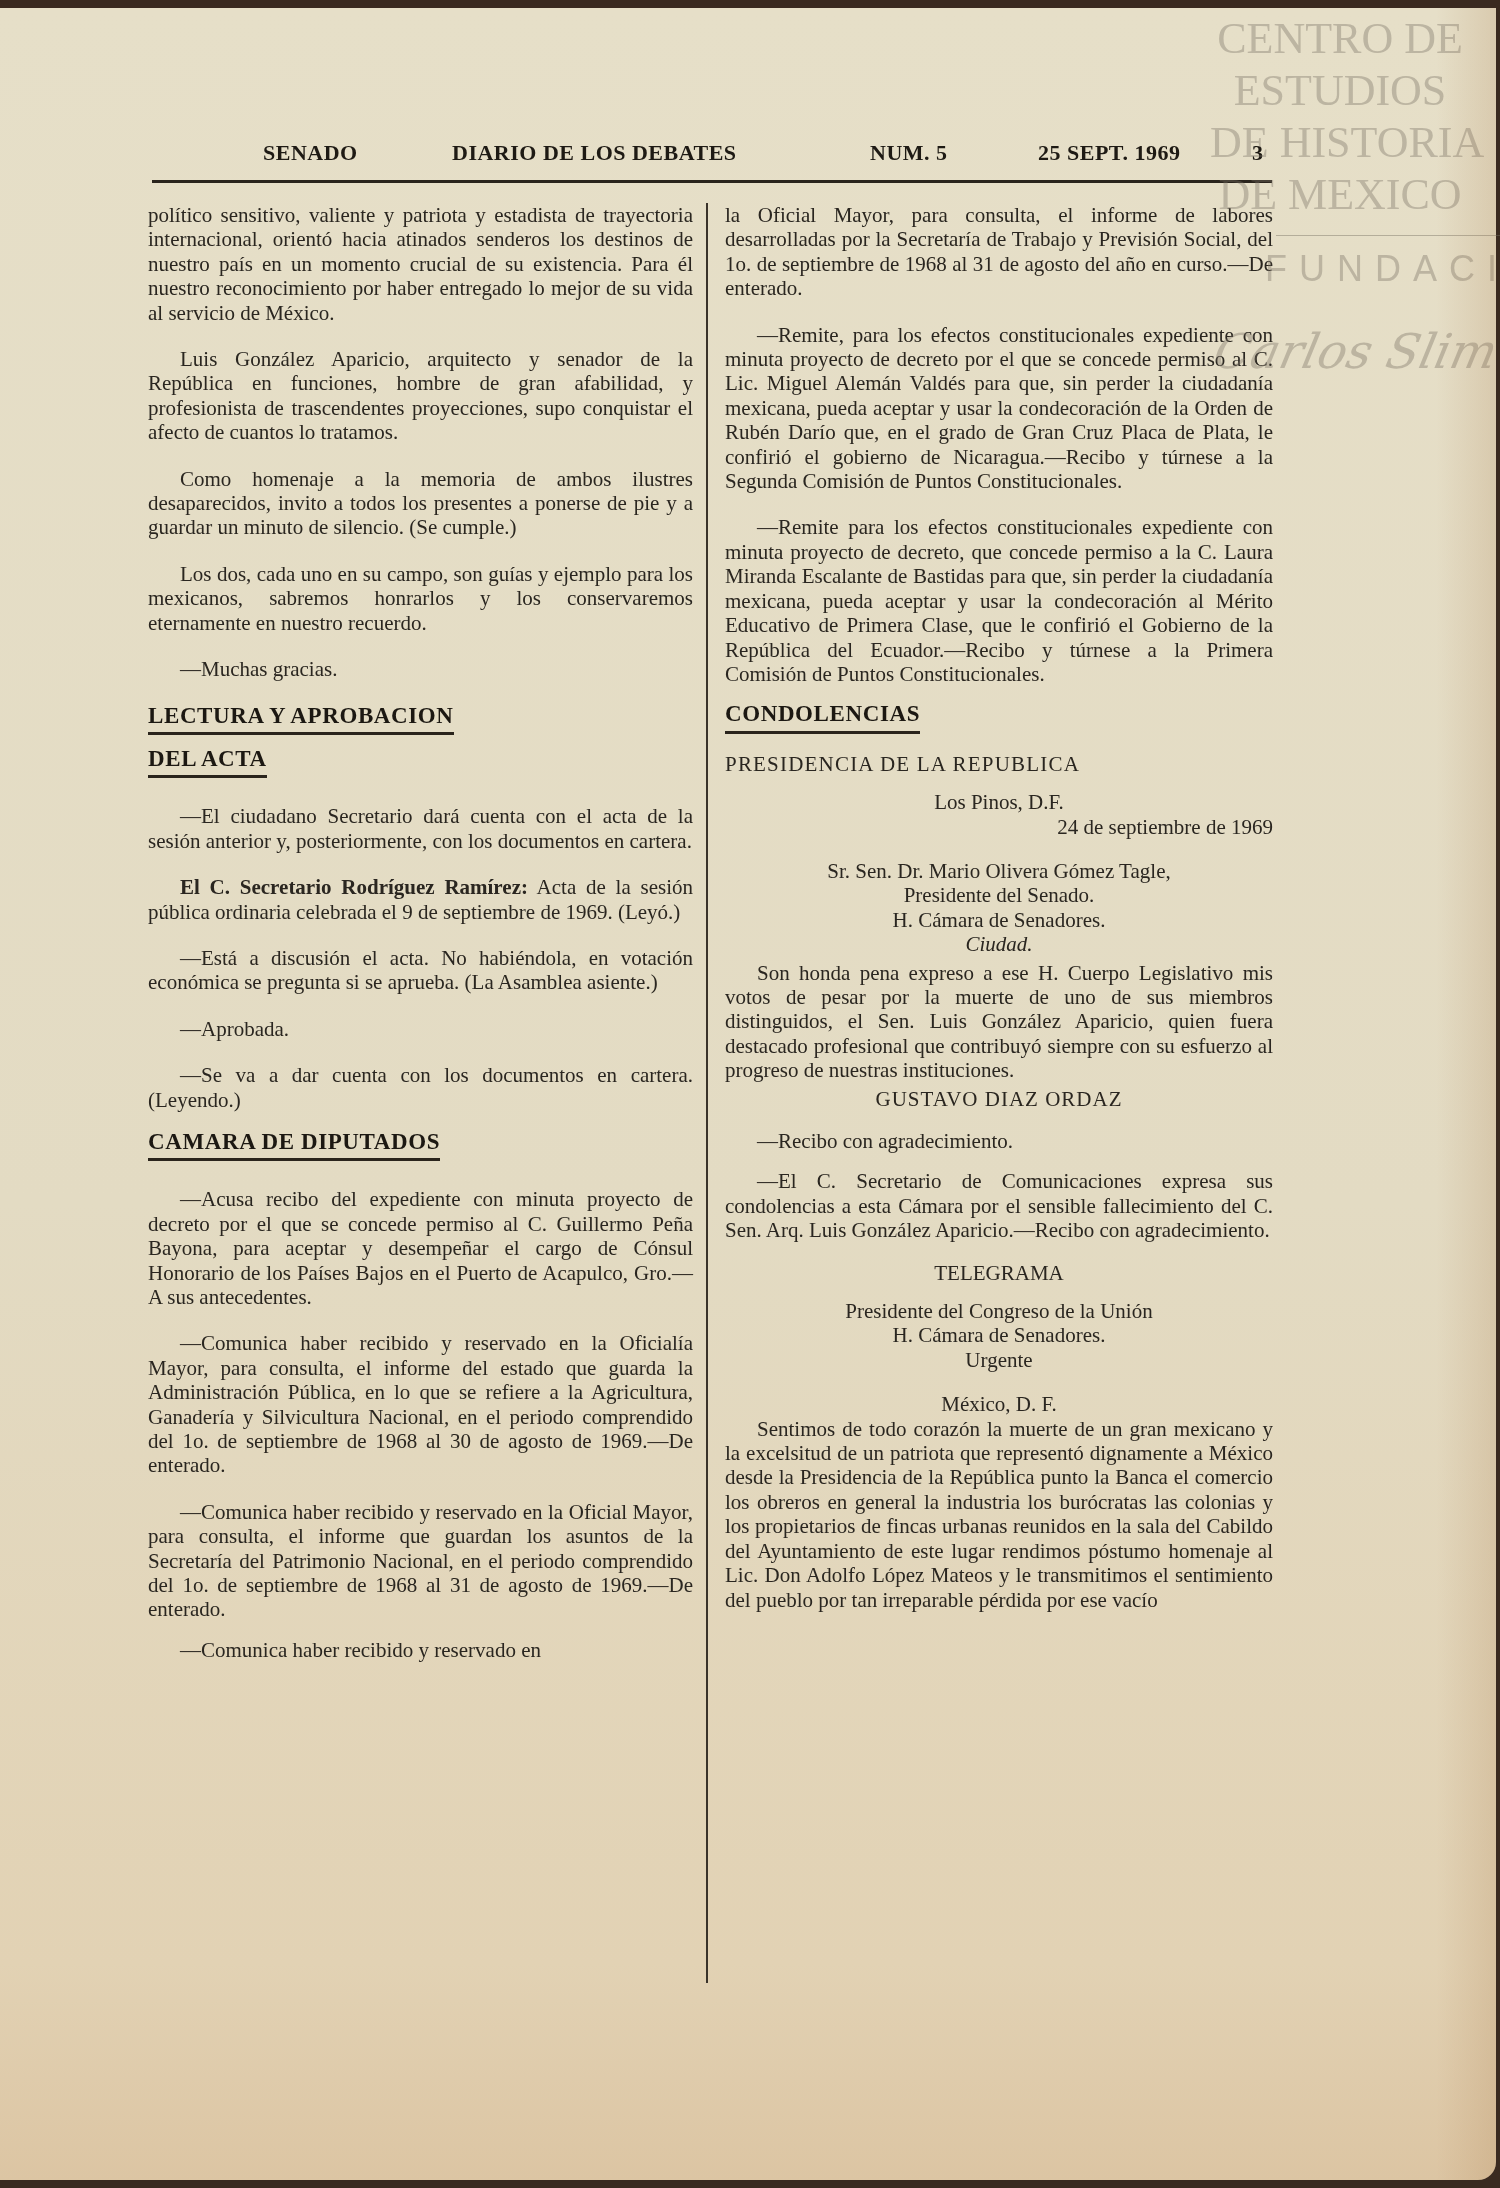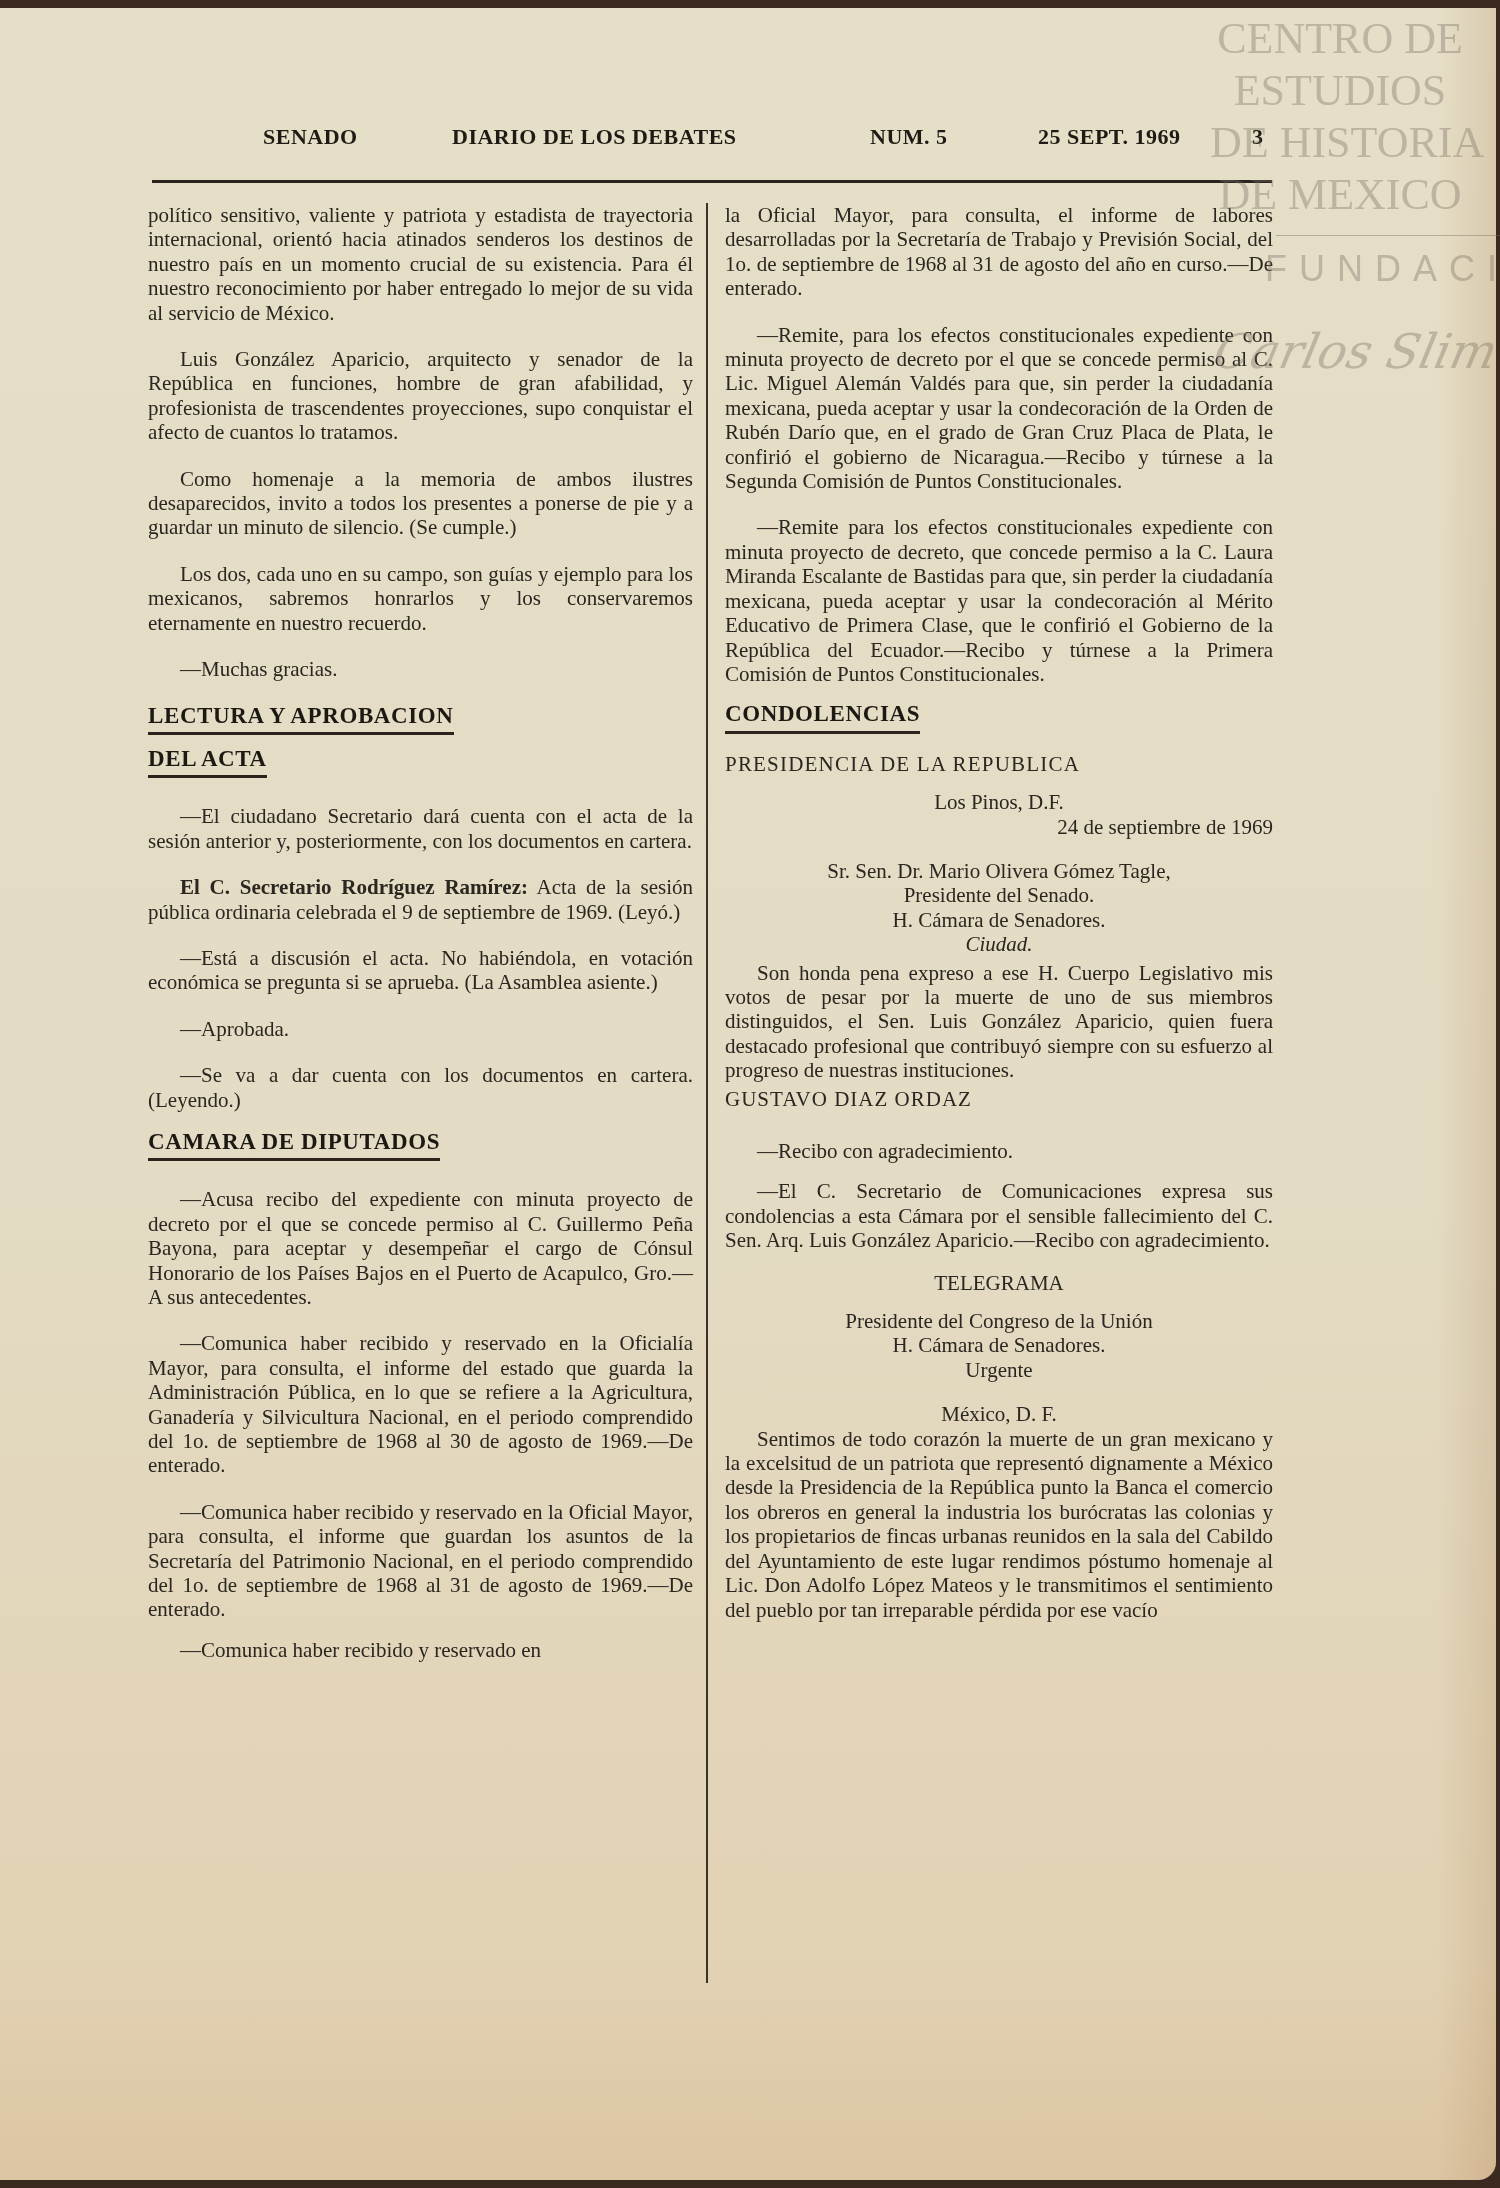--- a/index.html
+++ b/index.html
@@ -27,21 +27,21 @@
       content: "";
       position: absolute;
       right: 0; top: 0; bottom: 0;
       width: 60px;
       background: linear-gradient(90deg, rgba(0,0,0,0) 0%, rgba(160,110,60,0.18) 100%);
       border-radius: 0 0 18px 0;
     }
     .header {
       position: absolute;
       left: 263px;
-      top: 116px;
+      top: 132px;
       width: 1010px;
       height: 34px;
       display: flex;
       align-items: baseline;
       font-family: "Liberation Serif", serif;
       font-weight: bold;
       font-size: 22px;
       color: #1e1a14;
       letter-spacing: 0.5px;
     }
@@ -181,21 +181,21 @@
     <p class="para noindent caps-line">PRESIDENCIA DE LA REPUBLICA</p>
     <p class="addr">Los Pinos, D.F.</p>
     <p class="addr right-align" style="text-align:right;margin-bottom:20px;">24 de septiembre de 1969</p>
 
     <p class="addr">Sr. Sen. Dr. Mario Olivera Gómez Tagle,</p>
     <p class="addr">Presidente del Senado.</p>
     <p class="addr">H. Cámara de Senadores.</p>
     <p class="addr" style="margin-bottom:4px;font-style:italic;">Ciudad.</p>
 
     <p class="para" style="margin-bottom:4px;">Son honda pena expreso a ese H. Cuerpo Legislativo mis votos de pesar por la muerte de uno de sus miembros distinguidos, el Sen. Luis González Aparicio, quien fuera destacado profesional que contribuyó siempre con su esfuerzo al progreso de nuestras instituciones.</p>
-    <p class="addr right-align" style="text-align:left;letter-spacing:1px;margin-bottom:28px;">GUSTAVO DIAZ ORDAZ</p>
+    <p class="addr right-align" style="text-align:center;letter-spacing:1px;margin-bottom:18px;">GUSTAVO DIAZ ORDAZ</p>
 
     <p class="para" style="margin-bottom:16px;">—Recibo con agradecimiento.</p>
     <p class="para" style="margin-bottom:18px;">—El C. Secretario de Comunicaciones expresa sus condolencias a esta Cámara por el sensible fallecimiento del C. Sen. Arq. Luis González Aparicio.—Recibo con agradecimiento.</p>
 
     <p class="addr center-align" style="text-align:center;margin-bottom:14px;">TELEGRAMA</p>
 
     <p class="addr">Presidente del Congreso de la Unión</p>
     <p class="addr">H. Cámara de Senadores.</p>
     <p class="addr" style="margin-bottom:20px;">Urgente</p>
     <p class="addr">México, D. F.</p>

